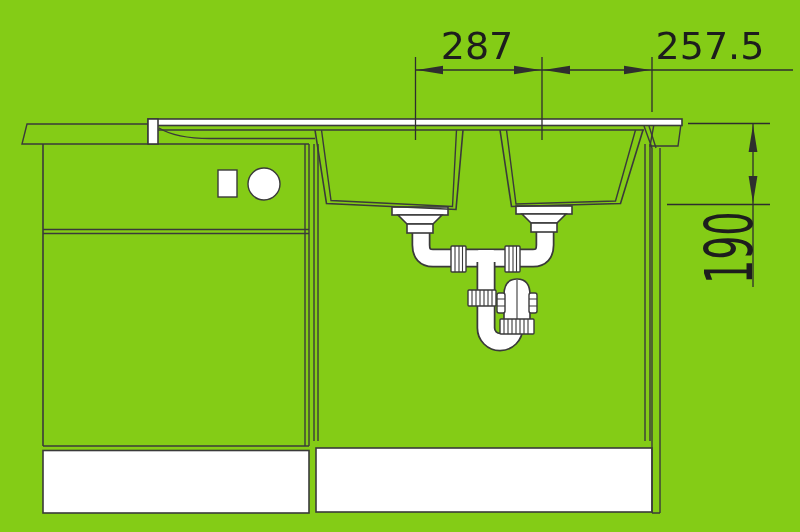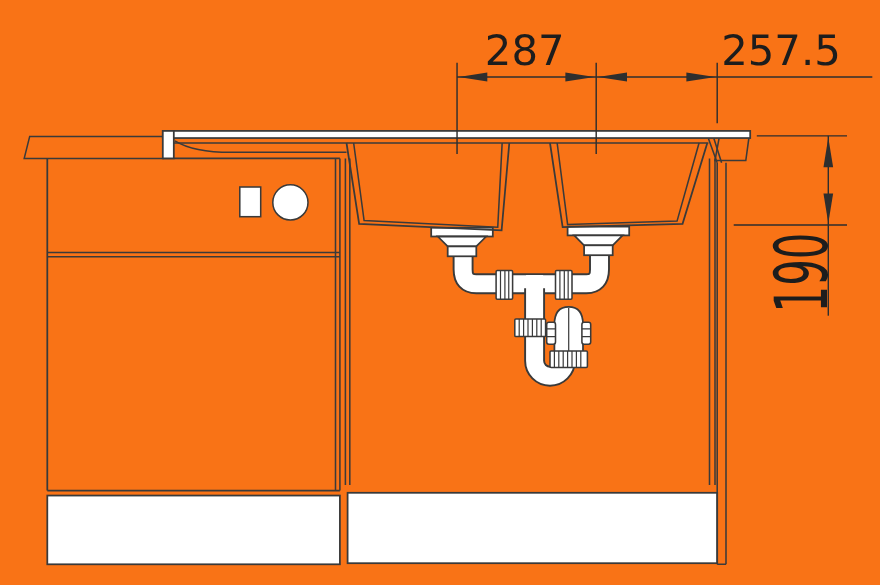--- a/index.html
+++ b/index.html
@@ -1,16 +1,16 @@
 <!DOCTYPE html>
 <html><head>
 <meta charset="utf-8">
 <style>
   html,body{margin:0;padding:0;background:#ffffff;}
-  #stage{position:relative;width:800px;height:532px;background:#f97316;overflow:hidden;}
+  #stage{position:relative;width:800px;height:532px;background:#84cc16;overflow:hidden;}
   svg{display:block;}
   .ln{stroke:#3a3a3a;stroke-width:1.6;fill:none;stroke-linecap:butt;}
   .ln2{stroke:#3a3a3a;stroke-width:1.4;fill:none;}
   .wht{fill:#ffffff;stroke:#3a3a3a;stroke-width:1.6;}
   .whtthin{fill:#ffffff;stroke:#3a3a3a;stroke-width:1.4;}
   .dim{stroke:#2e2e2e;stroke-width:1.3;fill:none;}
   .arrow{fill:#2e2e2e;stroke:none;}
   .pipeo{stroke:#3a3a3a;stroke-width:19;fill:none;stroke-linecap:butt;}
   .pipei{stroke:#ffffff;stroke-width:15.5;fill:none;stroke-linecap:butt;}
   .ridge{stroke:#3a3a3a;stroke-width:1.1;fill:none;}

